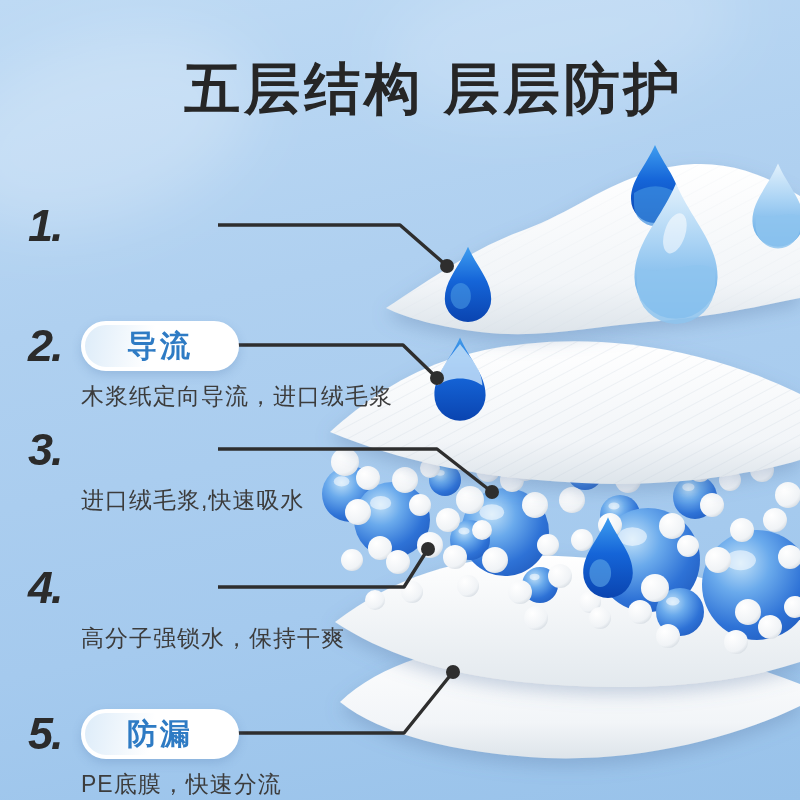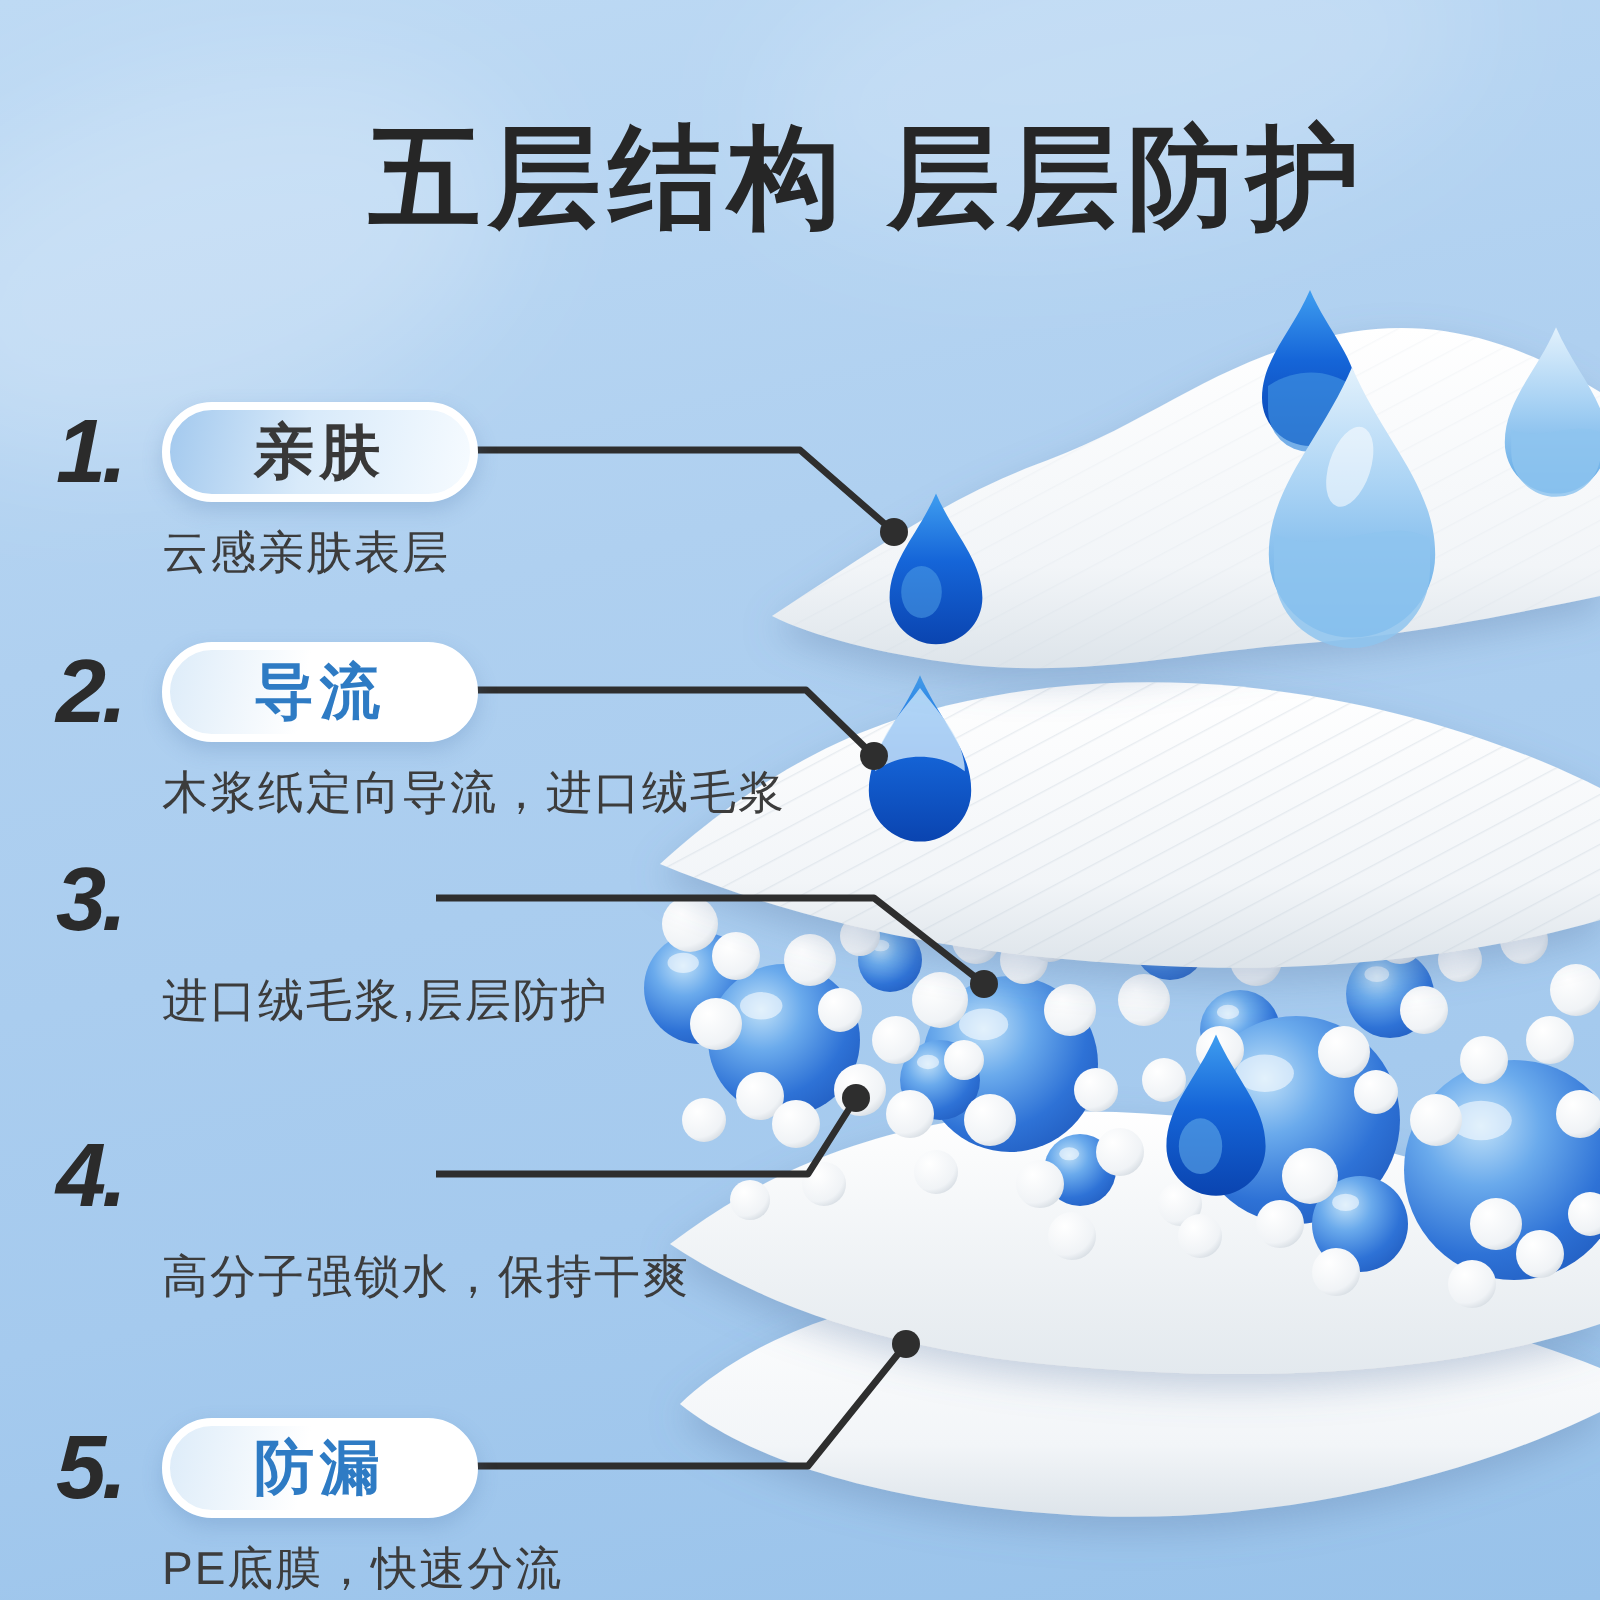--- a/index.html
+++ b/index.html
@@ -235,38 +235,36 @@
     <circle cx="437" cy="378" r="7"></circle>
     <circle cx="492" cy="492" r="7"></circle>
     <circle cx="428" cy="549" r="7"></circle>
     <circle cx="453" cy="672" r="7"></circle>
   </g>
 </svg>
 
 <div class="item" style="top:200px">
   <div class="item-row">
     <span class="item-number">1.</span>
-    <span class="pill pill--gradient">亲肤</span>
-  </div>
-  <div class="item-desc">云感亲肤表层</div>
+  </div>
 </div>
 
 <div class="item" style="top:320px">
   <div class="item-row">
     <span class="item-number">2.</span>
     <span class="pill pill--white">导流</span>
   </div>
   <div class="item-desc">木浆纸定向导流，进口绒毛浆</div>
 </div>
 
 <div class="item" style="top:424px">
   <div class="item-row">
     <span class="item-number">3.</span>
   </div>
-  <div class="item-desc">进口绒毛浆,层层防护</div>
+  <div class="item-desc">进口绒毛浆,快速吸水</div>
 </div>
 
 <div class="item" style="top:562px">
   <div class="item-row">
     <span class="item-number">4.</span>
   </div>
   <div class="item-desc">高分子强锁水，保持干爽</div>
 </div>
 
 <div class="item" style="top:708px">

